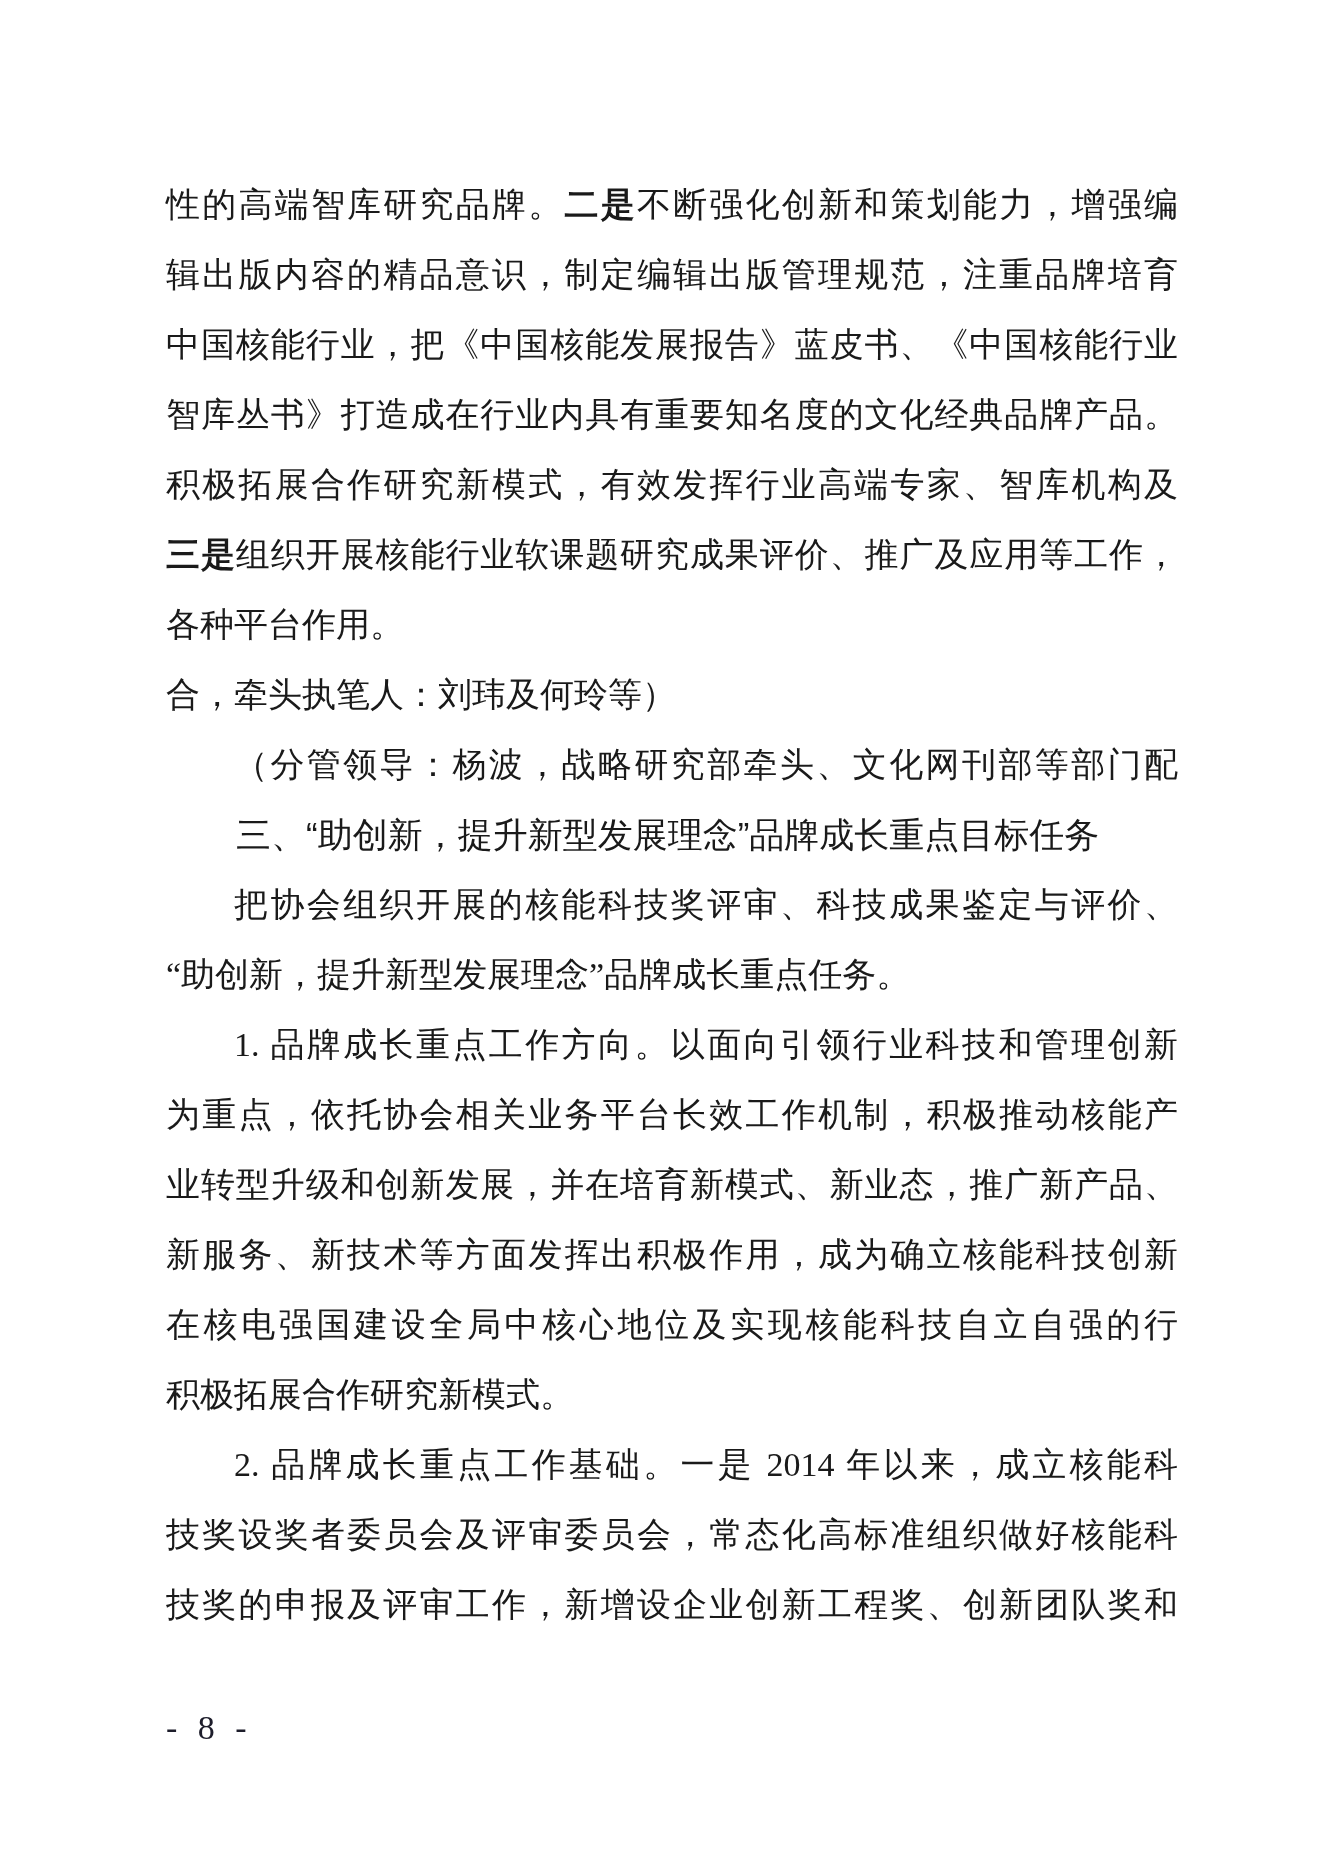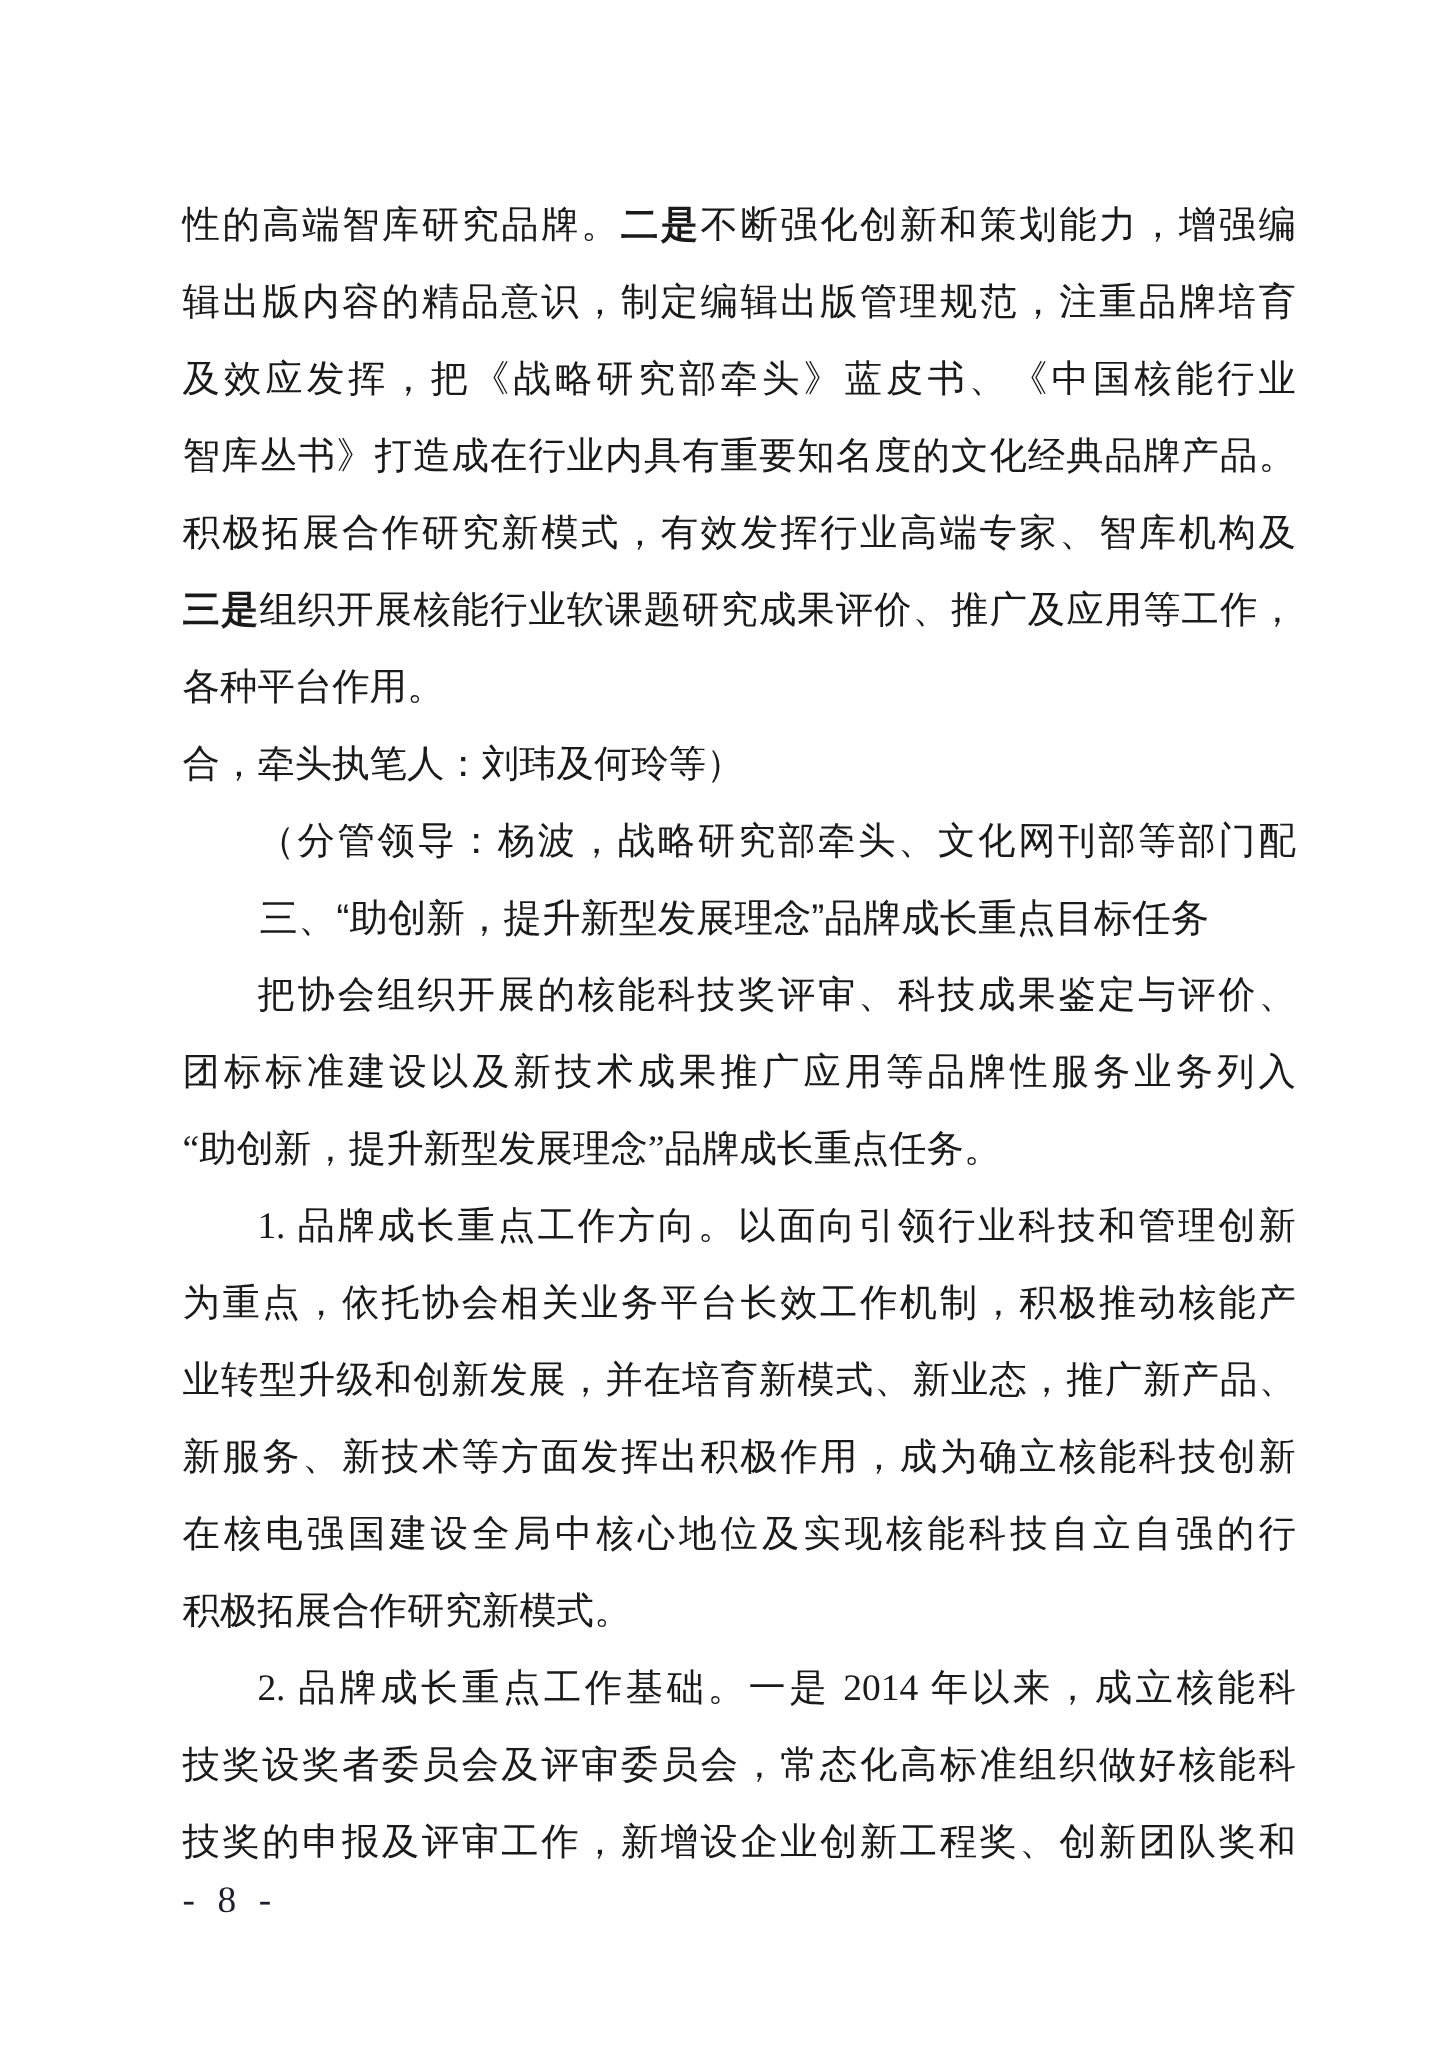--- a/index.html
+++ b/index.html
@@ -53,30 +53,29 @@
     font-family:"Liberation Serif","DejaVu Serif",serif;
   }
 </style>
 </head>
 <body>
 
 <div class="page">
   <div class="doc-body">
       <div class="line body"><span class="run">性的高端智库研究品牌。</span><span class="run b">二是</span><span class="run">不断强化创新和策划能力，增强编</span></div>
       <div class="line body"><span class="run">辑出版内容的精品意识，制定编辑出版管理规范，注重品牌培育</span></div>
-      <div class="line body"><span class="run">及效应发挥，把《战略研究部牵头》蓝皮书、《中国核能行业</span></div>
+      <div class="line body"><span class="run">中国核能行业，把《中国核能发展报告》蓝皮书、《中国核能行业</span></div>
       <div class="line body"><span class="run">智库丛书》打造成在行业内具有重要知名度的文化经典品牌产品。</span></div>
       <div class="line body"><span class="run">积极拓展合作研究新模式，有效发挥行业高端专家、智库机构及</span></div>
       <div class="line body"><span class="run b">三是</span><span class="run">组织开展核能行业软课题研究成果评价、推广及应用等工作，</span></div>
       <div class="line body noj"><span class="run">各种平台作用。</span></div>
       <div class="line kaiti noj"><span class="run">合，牵头执笔人：刘玮及何玲等）</span></div>
       <div class="line kaiti indent"><span class="run">（分管领导：杨波，战略研究部牵头、文化网刊部等部门配</span></div>
       <div class="line heading indent noj"><span class="run">三、“助创新，提升新型发展理念”品牌成长重点目标任务</span></div>
       <div class="line body indent"><span class="run">把协会组织开展的核能科技奖评审、科技成果鉴定与评价、</span></div>
-      <div class="line body"><span class="run">团标标准建设以及新技术成果推广应用等品牌性服务业务列入</span></div>
       <div class="line body noj"><span class="run">“助创新，提升新型发展理念”品牌成长重点任务。</span></div>
       <div class="line body indent"><span class="run">1. 品牌成长重点工作方向。以面向引领行业科技和管理创新</span></div>
       <div class="line body"><span class="run">为重点，依托协会相关业务平台长效工作机制，积极推动核能产</span></div>
       <div class="line body"><span class="run">业转型升级和创新发展，并在培育新模式、新业态，推广新产品、</span></div>
       <div class="line body"><span class="run">新服务、新技术等方面发挥出积极作用，成为确立核能科技创新</span></div>
       <div class="line body"><span class="run">在核电强国建设全局中核心地位及实现核能科技自立自强的行</span></div>
       <div class="line body noj"><span class="run">积极拓展合作研究新模式。</span></div>
       <div class="line body indent"><span class="run">2. 品牌成长重点工作基础。一是 2014 年以来，成立核能科</span></div>
       <div class="line body"><span class="run">技奖设奖者委员会及评审委员会，常态化高标准组织做好核能科</span></div>
       <div class="line body"><span class="run">技奖的申报及评审工作，新增设企业创新工程奖、创新团队奖和</span></div>

